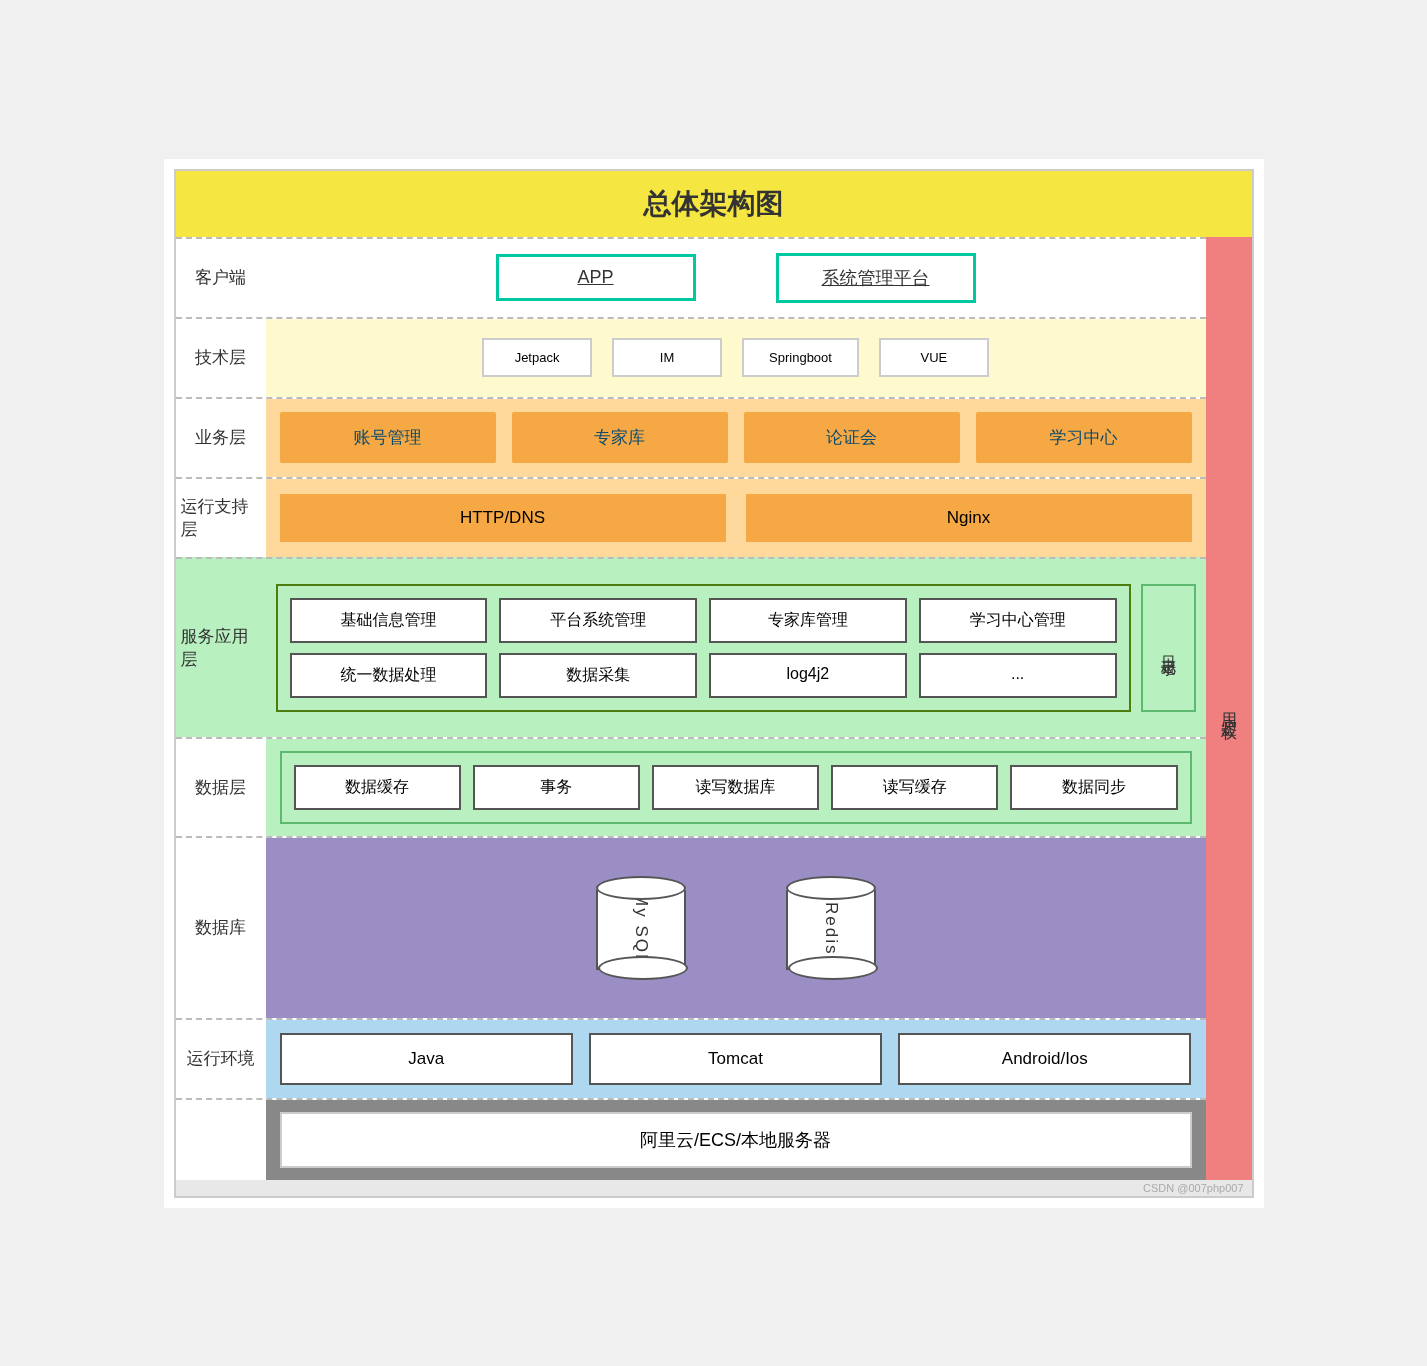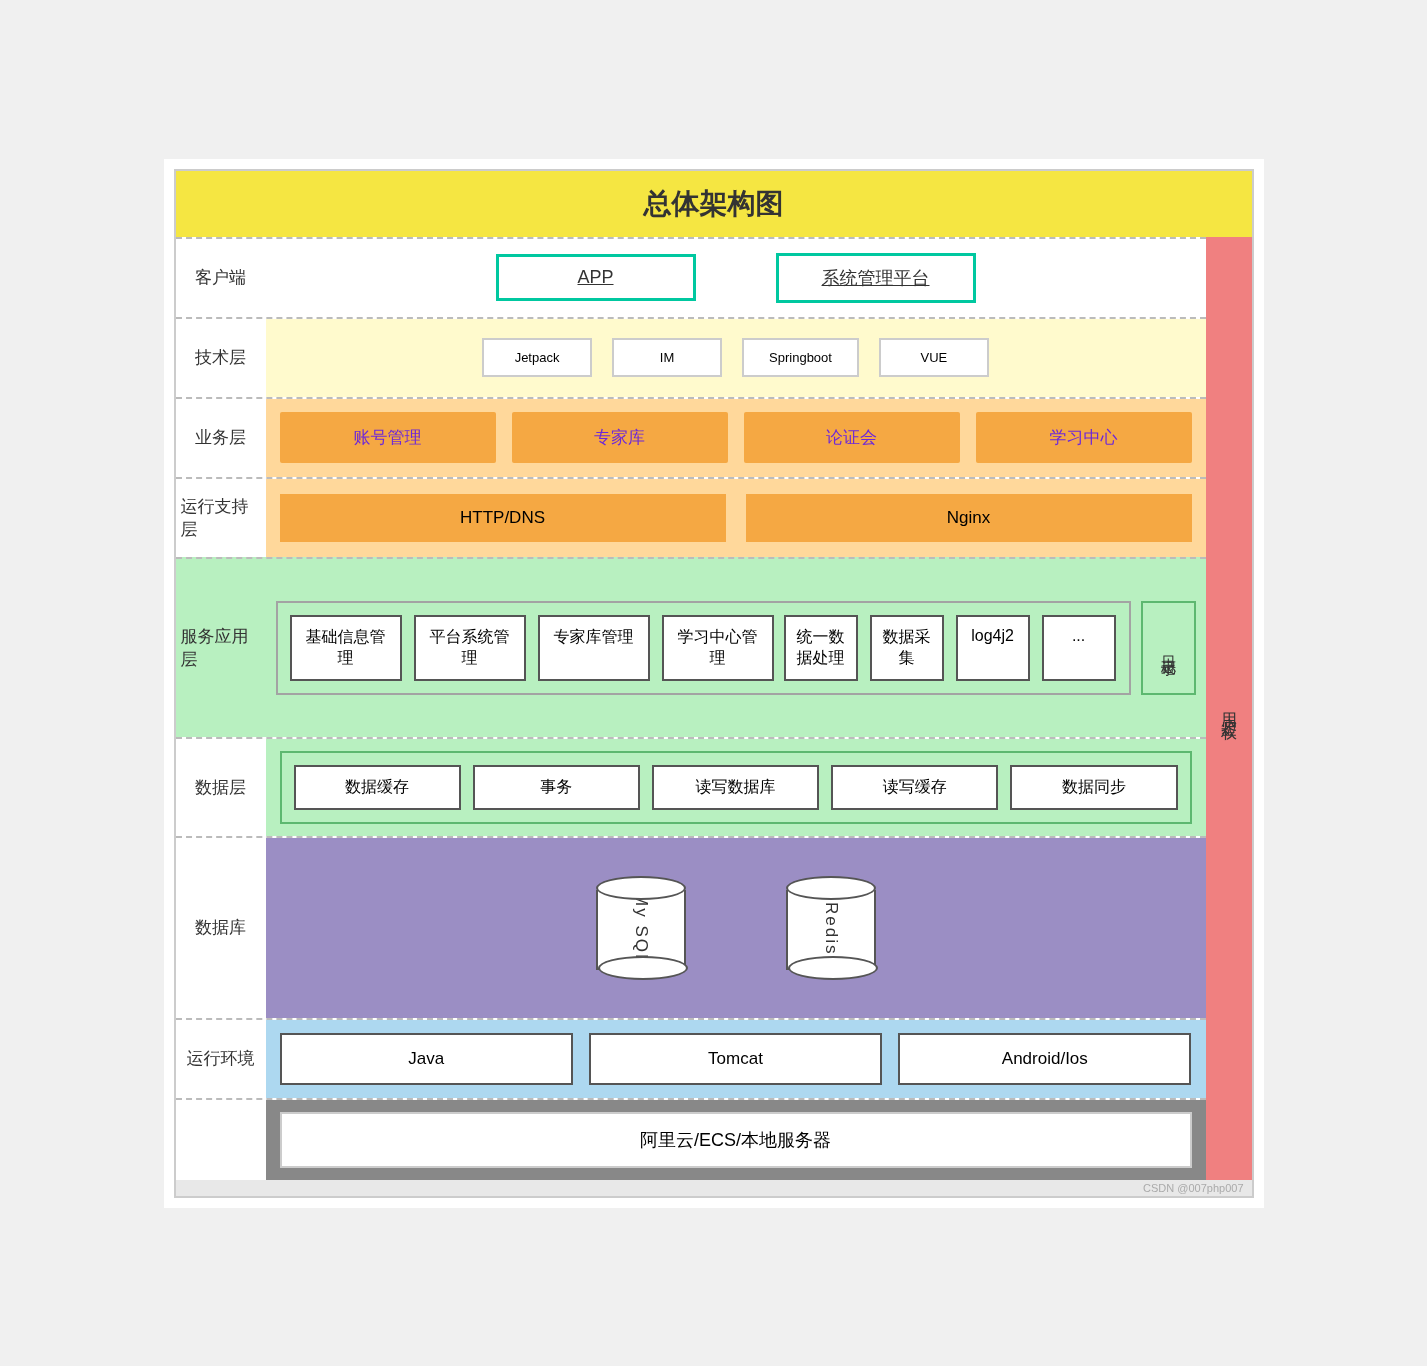--- a/index.html
+++ b/index.html
@@ -110,45 +110,45 @@
     
     .biz-row .row-content {
       background: #ffd89b;
       gap: 16px;
       justify-content: center;
     }
     .biz-box {
       background: #f5a843;
       padding: 14px 24px;
       font-size: 17px;
-      color: #6d28d9;
+      color: #0c4a6e;
       flex: 1;
       text-align: center;
       border-radius: 2px;
     }
     
     .runtime-support-row .row-content {
       background: #ffd89b;
       gap: 20px;
       justify-content: center;
     }
     .runtime-support-box {
       background: #f5a843;
       padding: 14px 0;
       font-size: 17px;
       color: #000000;
       flex: 1;
       text-align: center;
     }
     .service-inner {
       background: #b8f0c0;
-      border: 2px solid #a3a3a3;
+      border: 2px solid #4d7c0f;
       padding: 12px;
       display: flex;
-      flex-direction: row;
+      flex-direction: column;
       gap: 10px;
       flex: 1;
     }
     .service-grid-row {
       display: flex;
       gap: 12px;
     }
     .service-box {
       border: 2px solid #555;
       padding: 10px 8px;

